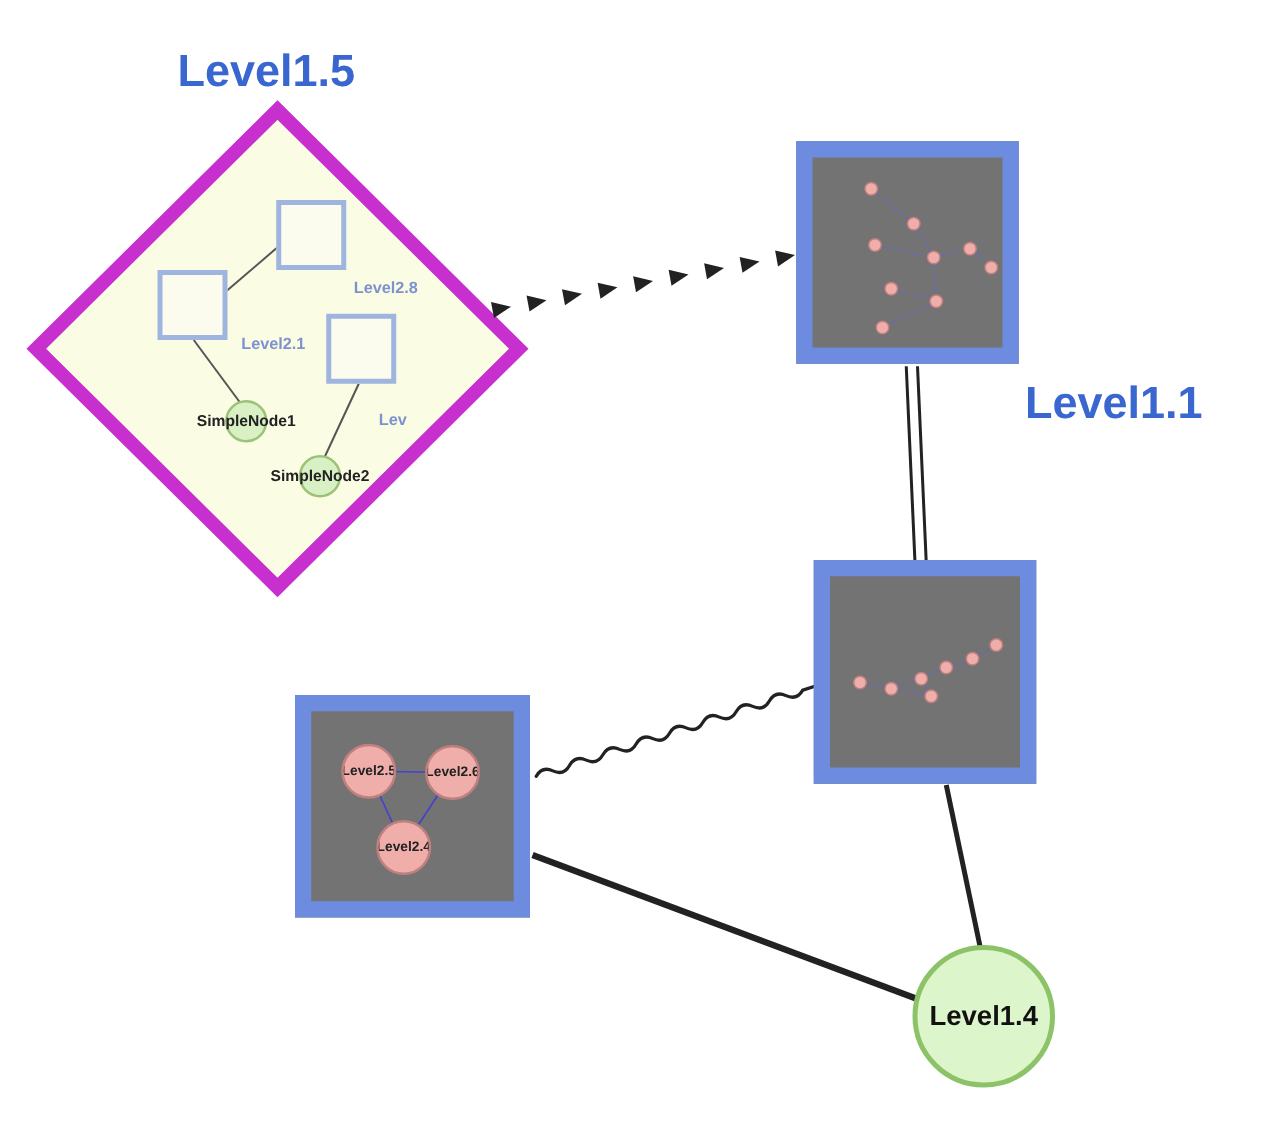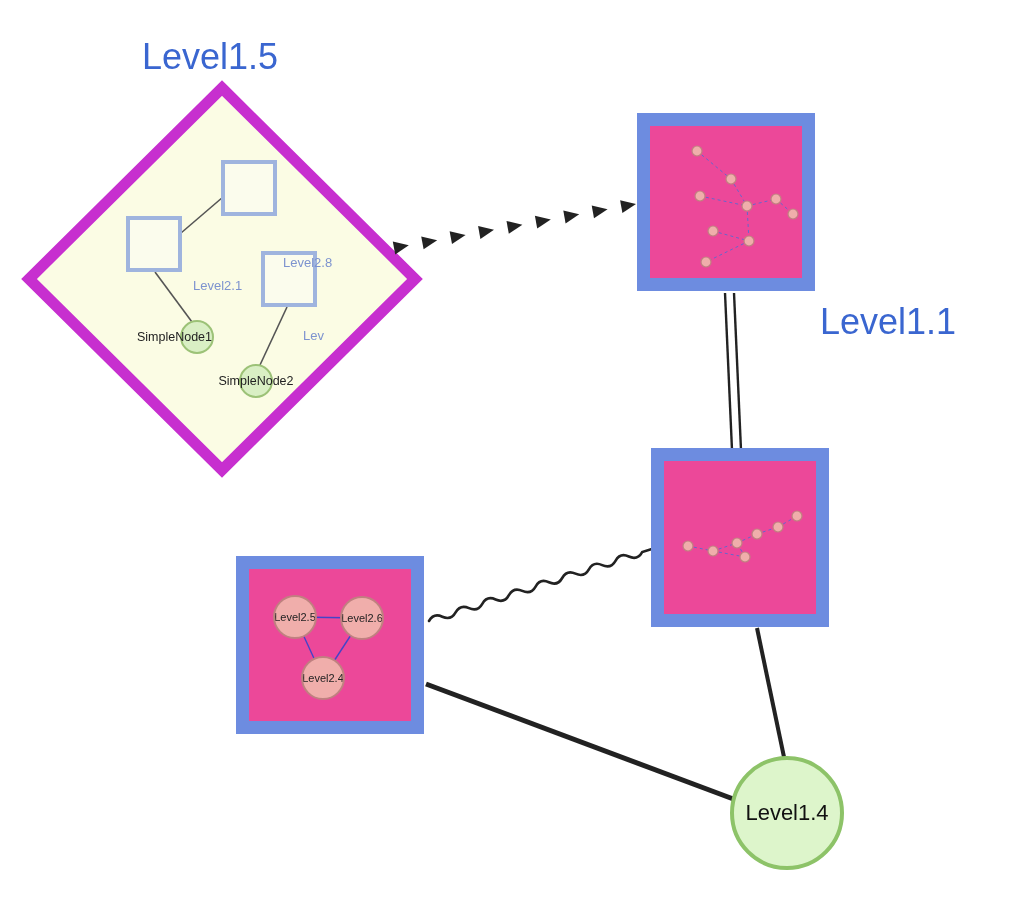--- a/index.html
+++ b/index.html
@@ -1,34 +1,34 @@
 <!DOCTYPE html>
 <html style="--label_blue: #3a66d0; --small_label_blue: #7d93cf; --diamond_border: #c72fcf; --diamond_fill: #fbfce4; --box_border: #6d8ce0; --square_border: #9fb4de; --square_fill: #fbfced; --green_fill: #d9efc4; --green_border: #9cc277; --green_fill2: #ddf5cb; --green_border2: #8dc368; --pink_fill: #f0aeab; --pink_border: #c08080; --mini_edge: #6666cc; --tri_edge: #4444c8; --inner_edge: #555555; --edge_black: #222222;"><head>
 <meta charset="utf-8">
 <style>
   * { margin:0; padding:0; }
   html,body { background:#ffffff; font-family:"Liberation Sans", sans-serif; }
-  #canvas { position:relative; width:1026px; height:900px; background:#ffffff; overflow:hidden; }
+  #canvas { position:relative; width:1026px; height:900px; background:#ffffff; overflow:hidden;font-weight:bold; }
   #edge-layer { position:absolute; left:0; top:0; }
 
   .diamond { fill:var(--diamond_fill); stroke:var(--diamond_border); stroke-width:11; }
   .inner-edge { stroke:var(--inner_edge); stroke-width:1.6; }
   .main-edge { stroke:var(--edge_black); fill:none; }
   .thin  { stroke-width:2.4; }
   .mid   { stroke-width:4; }
   .thick { stroke-width:5; }
   .wavy  { stroke:var(--edge_black); stroke-width:2.6; fill:none; stroke-linecap:round; }
   .arrow-dash { fill:var(--edge_black); }
 
   .lbl { position:absolute; white-space:nowrap; }
   .blue { color:var(--label_blue); }
   .big  { font-size:36px; }
   .small { font-size:13px; color:var(--small_label_blue); }
 
-  .gbox { position:absolute; border:13px solid var(--box_border); background:#ec4899; }
+  .gbox { position:absolute; border:13px solid var(--box_border); background:#737373; }
   .mini { position:absolute; left:0; top:0; }
   .mini-edge { stroke:var(--mini_edge); stroke-width:1; stroke-dasharray:3 3; }
   .mini-node { fill:var(--pink_fill); stroke:var(--pink_border); stroke-width:1.2; }
   .l13-edge  { stroke:var(--tri_edge); stroke-width:1.4; }
 
   .sq { position:absolute; width:48px; height:48px; border:4px solid var(--square_border); background:var(--square_fill); }
 
   .green-node { position:absolute; width:30px; height:30px; border:2px solid var(--green_border);
                 background:var(--green_fill); border-radius:50%;
                 display:flex; align-items:center; justify-content:center; }
@@ -79,25 +79,25 @@
     <line class="main-edge mid" x1="757" y1="628" x2="784" y2="757"></line>
     <line class="main-edge thick" x1="426" y1="684" x2="736" y2="800"></line>
   </svg>
 
   <div class="lbl blue big" style="left:142px; top:36px;">Level1.5</div>
 
   <div class="sq" style="left:221px; top:160px;"></div>
   <div class="sq" style="left:126px; top:216px;"></div>
   <div class="sq" style="left:261px; top:251px;"></div>
 
-  <div class="lbl small" style="left:283px; top:222px;margin-top:33px;">Level2.8</div>
-  <div class="lbl small" style="left:193px; top:278px;text-align:right;">Level2.1</div>
+  <div class="lbl small" style="left:283px; top:222px;">Level2.8</div>
+  <div class="lbl small" style="left:193px; top:267px;text-align:right;">Level2.1</div>
   <div class="lbl small" style="left:303px; top:328px;">Lev</div>
 
-  <div class="green-node" style="left:180px; top:320px;justify-content:flex-end;">
+  <div class="green-node" style="left:180px; top:320px;">
     <span class="gn-label">SimpleNode1</span>
   </div>
   <div class="green-node" style="left:239px; top:364px;align-items:center;">
     <span class="gn-label">SimpleNode2</span>
   </div>
 
   <div class="gbox" style="left:637px; top:113px; width:152px; height:152px;">
     <svg class="mini" id="mini-level11" width="152" height="152">
         <line x1="47" y1="25" x2="81" y2="53" class="mini-edge"></line>
         <line x1="81" y1="53" x2="97" y2="80" class="mini-edge"></line>

